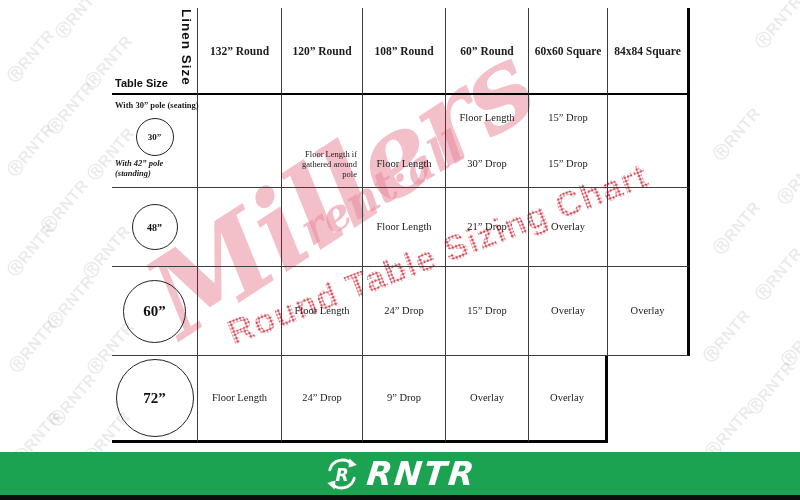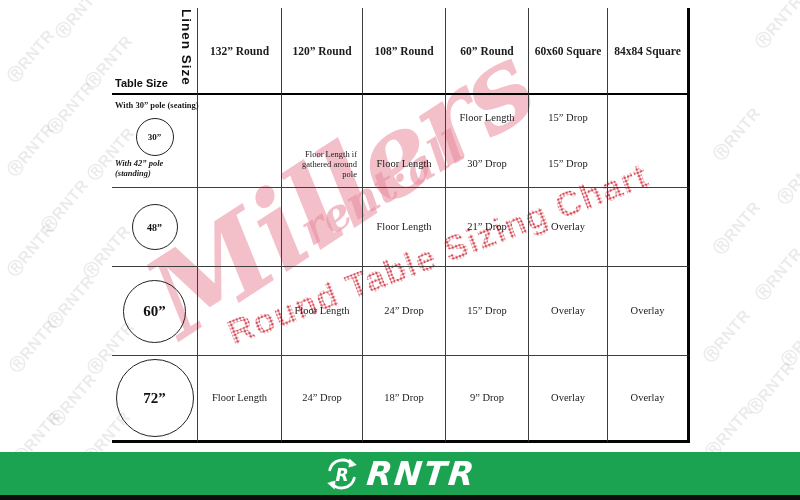--- a/index.html
+++ b/index.html
@@ -198,21 +198,20 @@
     <div class="c val">24” Drop</div>
     <div class="c val">15” Drop</div>
     <div class="c val">Overlay</div>
     <div class="c val lastcol">Overlay</div>
 
     <div class="c col0 bot">
       <span class="circle c72">72”</span>
     </div>
     <div class="c val bot">Floor Length</div>
     <div class="c val bot">24” Drop</div>
-    <div class="c val bot">18” Drop</div>
     <div class="c val bot">9” Drop</div>
     <div class="c val bot">Overlay</div>
     <div class="c val bot lastcol">Overlay</div>
 
   </div>
 
   <div class="footer-green" id="footer-green" style="background: rgb(28, 163, 81);">
     <svg width="36" height="36" viewBox="0 0 44 44">
       <g fill="none" stroke="#ffffff" stroke-width="3.4" stroke-linecap="round">
         <path d="M 35 11 A 16 16 0 0 0 7 17"></path>

